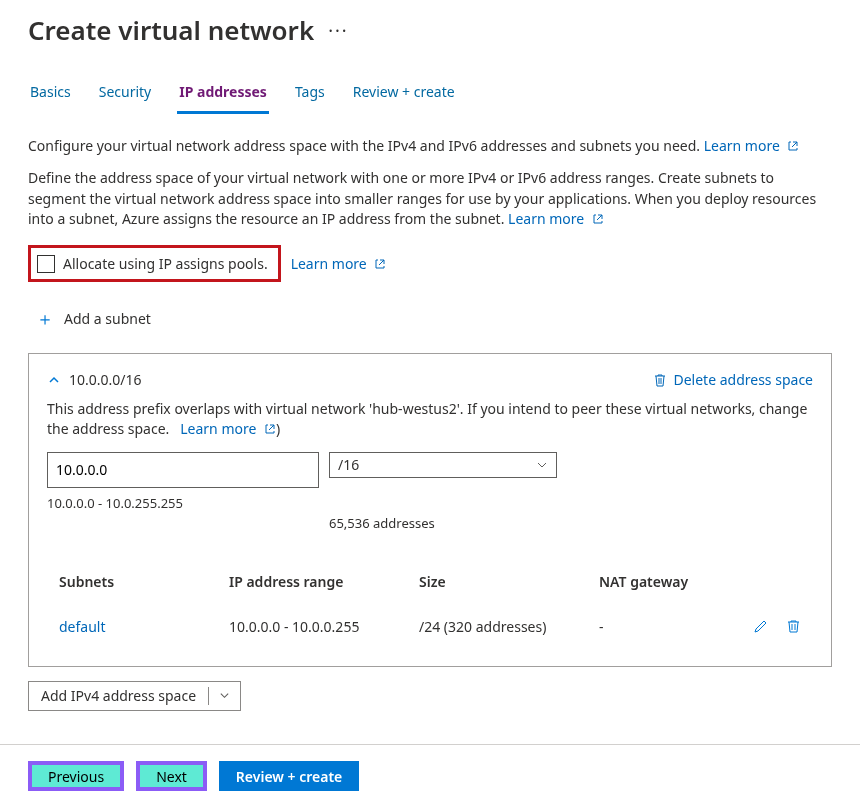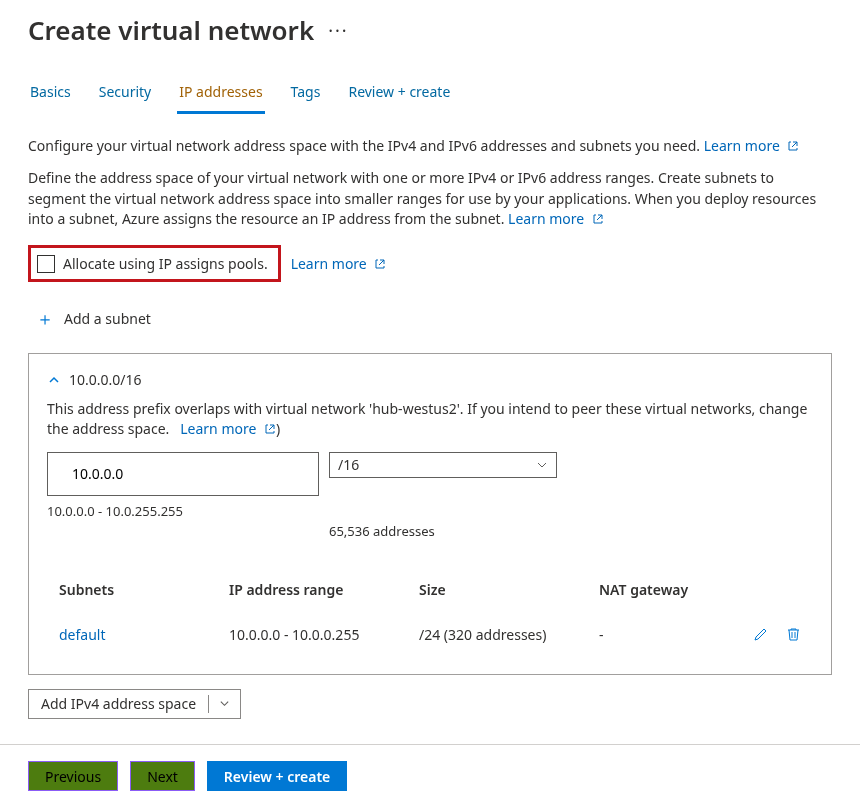--- a/index.html
+++ b/index.html
@@ -3,55 +3,55 @@
   <meta charset="utf-8">
   <style>
     * { box-sizing: border-box; margin: 0; padding: 0; font-family: "Segoe UI", -apple-system, system-ui, sans-serif; }
     body { width: 860px; height: 807px; background: #fff; color: #323130; font-size: 14px; }
     .page { padding: 12px 28px 0 28px; }
     .title-row { display: flex; align-items: center; gap: 14px; margin-bottom: 28px; }
     .title { font-size: 26px; font-weight: 600; color: #323130; }
     .more-dots { font-size: 18px; letter-spacing: 2px; color: #323130; cursor: pointer; }
     .tabs { display: flex; gap: 24px; border-bottom: none; margin-bottom: 22px; }
     .tab { font-size: 14px; color: #0369a1; padding: 6px 2px 10px 2px; cursor: pointer; }
-    .tab.active { font-weight: 400; border-bottom: 3px solid #0078d4; color: #a16207; }
+    .tab.active { font-weight: 700; border-bottom: 3px solid #0078d4; color: #701a75; }
     .intro, .desc { font-size: 14px; line-height: 1.45; color: #323130; margin-bottom: 12px; }
     .link { color: #0067b8; cursor: pointer; text-decoration: none; }
     .ext-icon { display: inline-block; margin-left: 4px; vertical-align: -1px; }
     .checkbox-row { display: flex; align-items: center; gap: 10px; margin: 16px 0 14px 0; }
     .highlight-box { border: 3px solid #c3151c; padding: 6px 10px 6px 6px; display: inline-flex; align-items: center; gap: 8px; }
     .checkbox { width: 18px; height: 18px; border: 1px solid #323130; background: #fff; }
     .add-subnet-row { display: inline-flex; align-items: center; gap: 10px; margin: 10px 0 22px 8px; cursor: pointer; }
     .plus-icon { color: #0078d4; font-size: 18px; font-weight: 400; }
     .panel { border: 1px solid #a19f9d; padding: 16px 18px 20px 18px; margin-bottom: 14px; }
     .panel-header { display: flex; justify-content: space-between; align-items: center; margin-bottom: 10px; }
     .panel-header-left { display: flex; align-items: center; gap: 8px; }
     .chevron { color: #0078d4; font-size: 13px; cursor: pointer; }
     .panel-title { font-size: 14px; color: #323130; }
     .delete-space { color: #0067b8; display: inline-flex; align-items: center; gap: 6px; cursor: pointer; font-size: 14px; }
     .panel-desc { font-size: 14px; line-height: 1.45; color: #323130; margin-bottom: 12px; }
     .inputs-row { display: flex; gap: 10px; margin-bottom: 6px; }
-    .text-input { width: 272px; height: 44px; padding: 3px 24px; border: 1px solid #605e5c; font-size: 14px; }
+    .text-input { width: 272px; height: 36px; padding: 3px 8px; border: 1px solid #605e5c; font-size: 14px; }
     .select-input { width: 228px; height: 26px; padding: 3px 8px; border: 1px solid #605e5c; font-size: 14px; display: flex; align-items: center; justify-content: space-between; cursor: pointer; }
     .range-row { display: flex; gap: 10px; font-size: 13px; color: #323130; margin-bottom: 30px; }
     .range-left { width: 272px; }
     .range-right { width: 272px; margin-top: 20px; }
     .subnet-table { width: 100%; }
     .subnet-head, .subnet-row { display: grid; grid-template-columns: 170px 190px 180px 140px auto; align-items: center; }
     .subnet-head { font-weight: 600; font-size: 14px; padding: 10px 12px; color: #323130; }
     .subnet-row { padding: 16px 12px 10px 12px; font-size: 14px; }
     .subnet-name { color: #0067b8; cursor: pointer; }
     .row-actions { display: flex; gap: 18px; justify-content: flex-end; }
     .action-icon { color: #0078d4; cursor: pointer; }
     .add-space-btn { display: inline-flex; align-items: center; border: 1px solid #8a8886; height: 30px; cursor: pointer; }
     .add-space-label { padding: 0 12px; font-size: 14px; }
     .add-space-sep { width: 1px; height: 18px; background: #8a8886; }
     .add-space-chev { padding: 0 10px; font-size: 11px; }
     .footer { position: absolute; width: 860px; border-top: 1px solid #d2d0ce; padding: 16px 28px; display: flex; gap: 12px; left:0; bottom:0; background:#fff; }
-    .btn { height: 30px; padding: 0 16px; font-size: 14px; border: 1px solid #8b5cf6; background: #4d7c0f; cursor: pointer; display: inline-flex; align-items: center; }
+    .btn { height: 30px; padding: 0 16px; font-size: 14px; border: 4px solid #8b5cf6; background: #5eead4; cursor: pointer; display: inline-flex; align-items: center; }
     .btn.primary { background: #0078d4; color: #fff; border: 1px solid #0078d4; font-weight: 600; }
     svg { display: block; }
   </style>
 </head>
 <body>
 
 <div class="page">
   <div class="title-row">
     <div class="title">Create virtual network</div>
     <div class="more-dots">···</div>
@@ -117,20 +117,31 @@
 
   <div class="panel">
     <div class="panel-header">
       <div class="panel-header-left">
         <span class="chevron">
           <svg width="14" height="14" viewBox="0 0 14 14" fill="none" stroke="#0078d4" stroke-width="1.5">
               <path d="M3 9l4-4 4 4"></path>
             </svg>
         </span>
         <span class="panel-title">10.0.0.0/16</span>
+      </div>
+      <div class="delete-space">
+        <span>
+          <svg width="14" height="14" viewBox="0 0 14 14" fill="none" stroke="#0067b8" stroke-width="1">
+              <path d="M2 3h10"></path>
+              <path d="M5 3V2h4v1"></path>
+              <path d="M3 3l1 10h6l1-10"></path>
+              <path d="M6 5v6M8 5v6"></path>
+            </svg>
+        </span>
+        <span>Delete address space</span>
       </div>
     </div>
 
     <p class="panel-desc">
       <span>This address prefix overlaps with virtual network 'hub-westus2'. If you intend to peer these virtual networks, change the address space.</span>
       &nbsp;<a class="link">
         <span>Learn more</span>
         <span class="ext-icon">
           <svg width="12" height="12" viewBox="0 0 12 12" fill="none" stroke="#0067b8" stroke-width="1">
               <path d="M4 2H2v8h8V8"></path>

